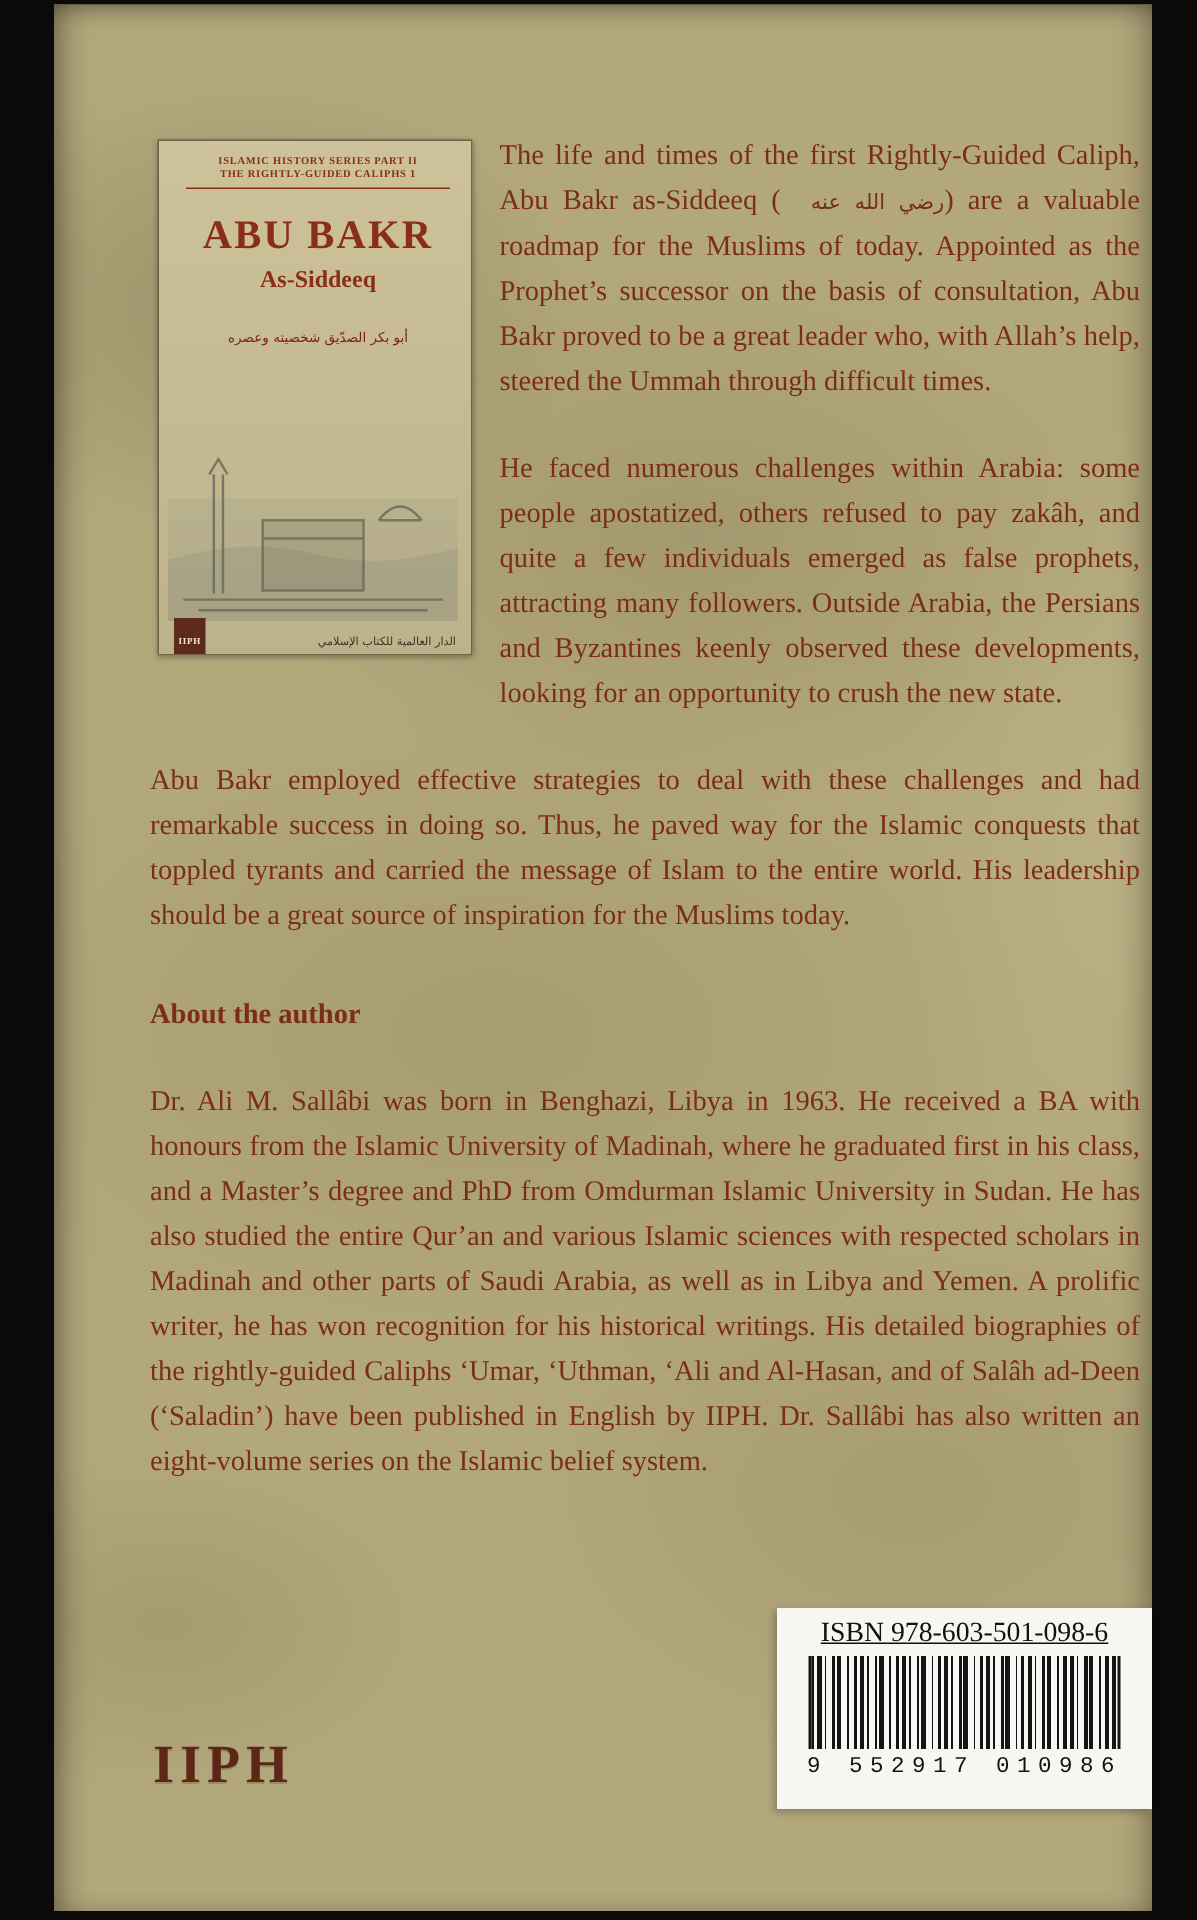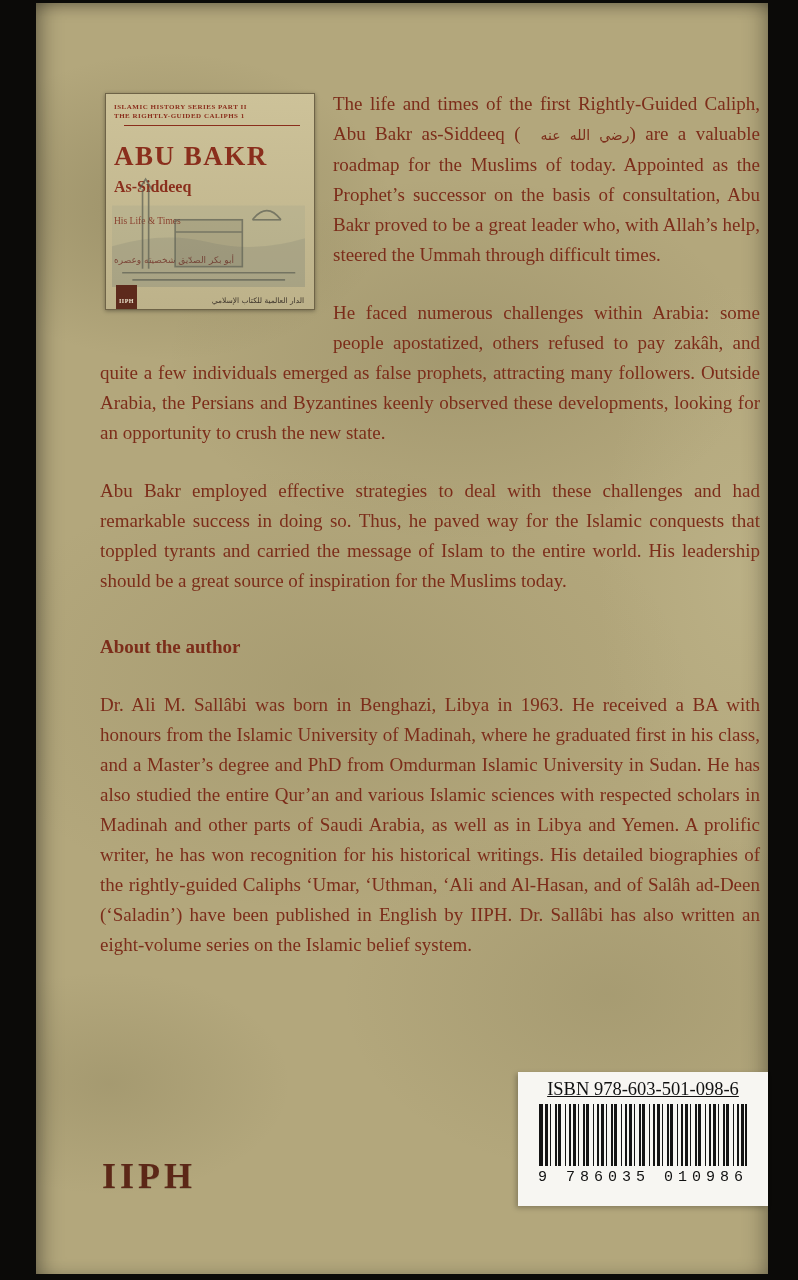--- a/index.html
+++ b/index.html
@@ -38,27 +38,28 @@
     color: #7c2d1a;
     font-size: 19px;
     line-height: 30px;
     text-align: justify;
   }
 
   
   .thumb {
     float: left;
     width: 210px;
-    height: 217px;
+    height: 344px;
     margin: 4px 18px 26px 5px;
     background: linear-gradient(#cdc299, #bdb28a);
     border: 1px solid #6e6347;
     box-shadow: 0 1px 4px rgba(0,0,0,.35);
     position: relative;
     padding: 9px 4px 0 8px;
+    text-align: center;
     overflow: hidden;
   }
   .thumb .series {
     font-size: 7px;
     line-height: 9px;
     font-weight: bold;
     letter-spacing: .5px;
     color: #8a2e1c;
     text-transform: uppercase;
   }
@@ -206,21 +207,20 @@
   <div class="cover">
 
     <div class="content">
 
       <div class="thumb">
         <div class="series">ISLAMIC HISTORY SERIES PART II</div>
         <div class="series">THE RIGHTLY-GUIDED CALIPHS 1</div>
         <hr class="rule">
         <div class="title">ABU BAKR</div>
         <div class="subtitle">As-Siddeeq</div>
-        <div class="tagline">His Life &amp; Times</div>
         <div class="arabic-title arabic">أبو بكر الصدّيق شخصيته وعصره</div>
 
         <svg class="sketch" viewBox="0 0 190 110" preserveAspectRatio="none">
           <rect x="0" y="30" width="190" height="80" fill="#8f9486" opacity="0.22"></rect>
           <path d="M0 70 Q 50 55 95 66 T 190 62 L 190 110 L 0 110 Z" fill="#767b6e" opacity="0.25"></path>
           <g stroke="#565a50" stroke-width="1.6" fill="none" opacity="0.8">
             <rect x="62" y="44" width="66" height="46" fill="rgba(60,60,55,0.18)"></rect>
             <line x1="62" y1="56" x2="128" y2="56"></line>
             <line x1="30" y1="92" x2="30" y2="14"></line>
             <line x1="36" y1="92" x2="36" y2="14"></line>
@@ -244,19 +244,19 @@
 
       <p class="para">Abu Bakr employed effective strategies to deal with these challenges and had remarkable success in doing so. Thus, he paved way for the Islamic conquests that toppled tyrants and carried the message of Islam to the entire world. His leadership should be a great source of inspiration for the Muslims today.</p>
 
       <p class="about-heading">About the author</p>
       <p class="para about-text">Dr. Ali M. Sallâbi was born in Benghazi, Libya in 1963. He received a BA with honours from the Islamic University of Madinah, where he graduated first in his class, and a Master’s degree and PhD from Omdurman Islamic University in Sudan. He has also studied the entire Qur’an and various Islamic sciences with respected scholars in Madinah and other parts of Saudi Arabia, as well as in Libya and Yemen. A prolific writer, he has won recognition for his historical writings. His detailed biographies of the rightly-guided Caliphs ‘Umar, ‘Uthman, ‘Ali and Al-Hasan, and of Salâh ad-Deen (‘Saladin’) have been published in English by IIPH. Dr. Sallâbi has also written an eight-volume series on the Islamic belief system.</p>
     </div>
 
     <div class="isbn-box">
       <div class="isbn-label">ISBN 978-603-501-098-6</div>
       <div class="barcode-bars"></div>
-      <div class="barcode-digits">9 786035 010986</div>
+      <div class="barcode-digits">9 552917 010986</div>
     </div>
 
     <div class="publisher-logo">IIPH</div>
 
   </div>
 </div>
 
 </body></html>

